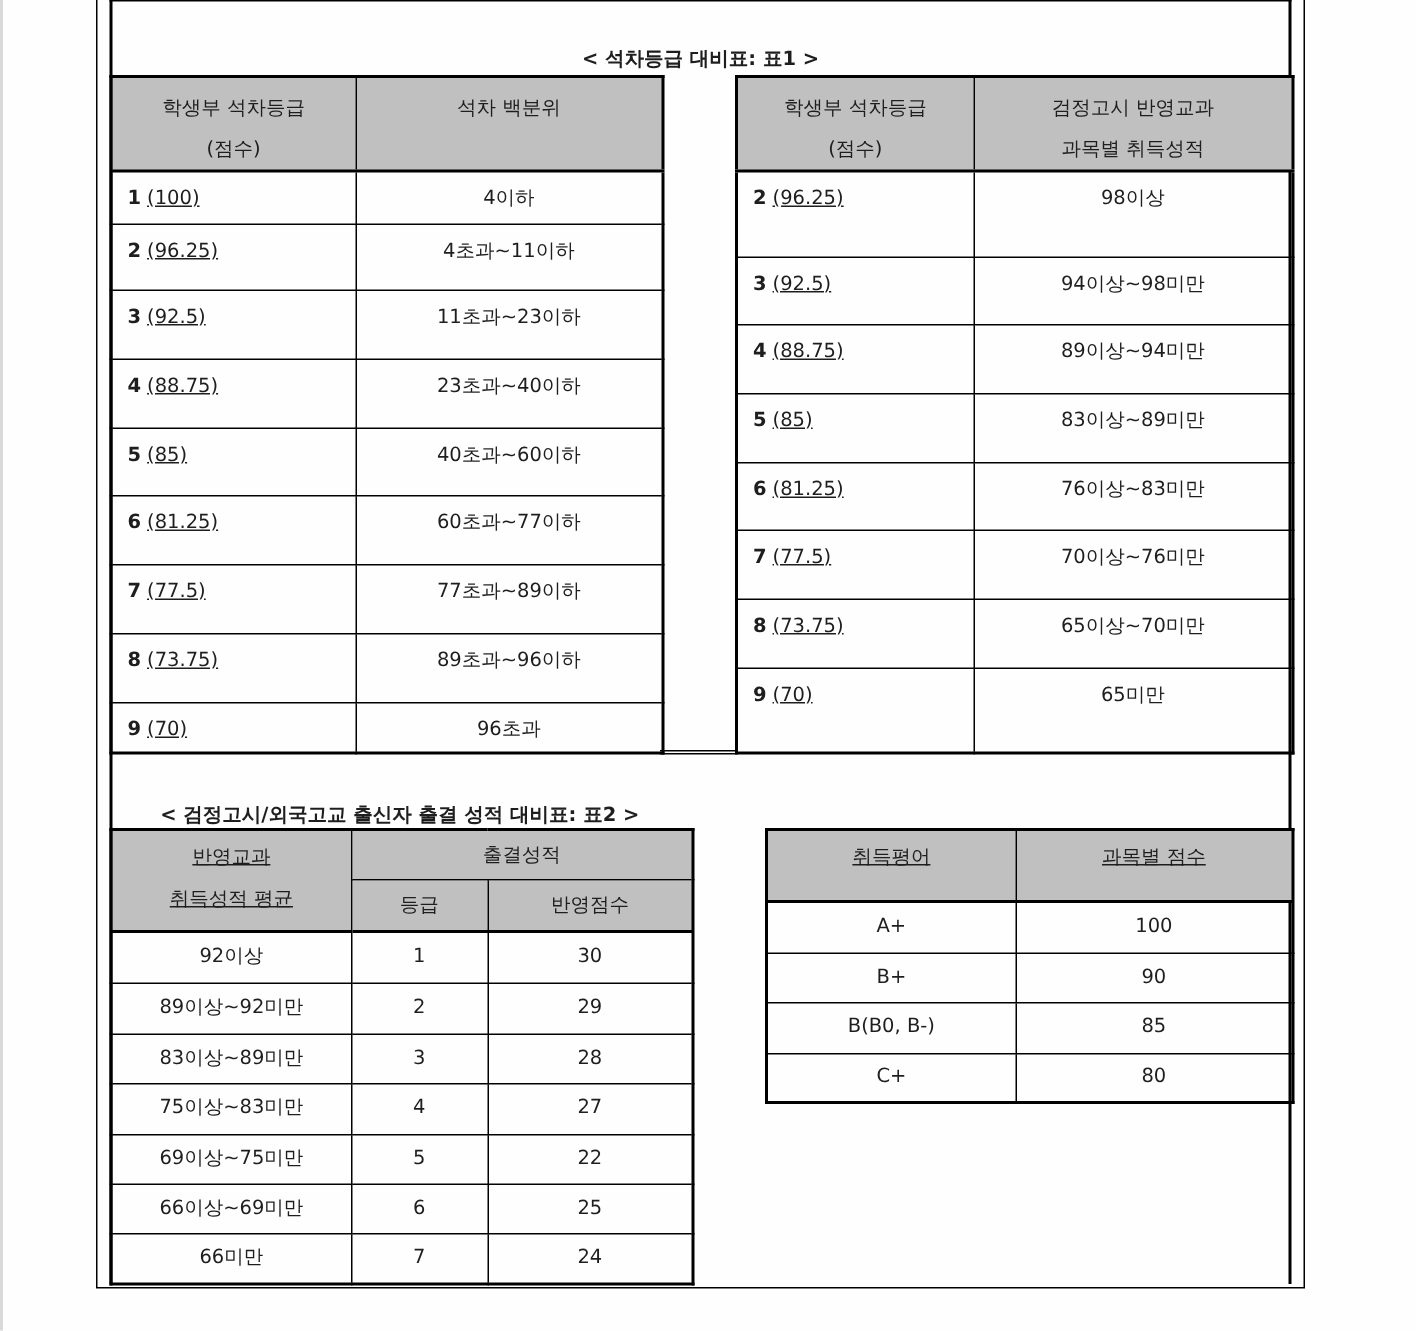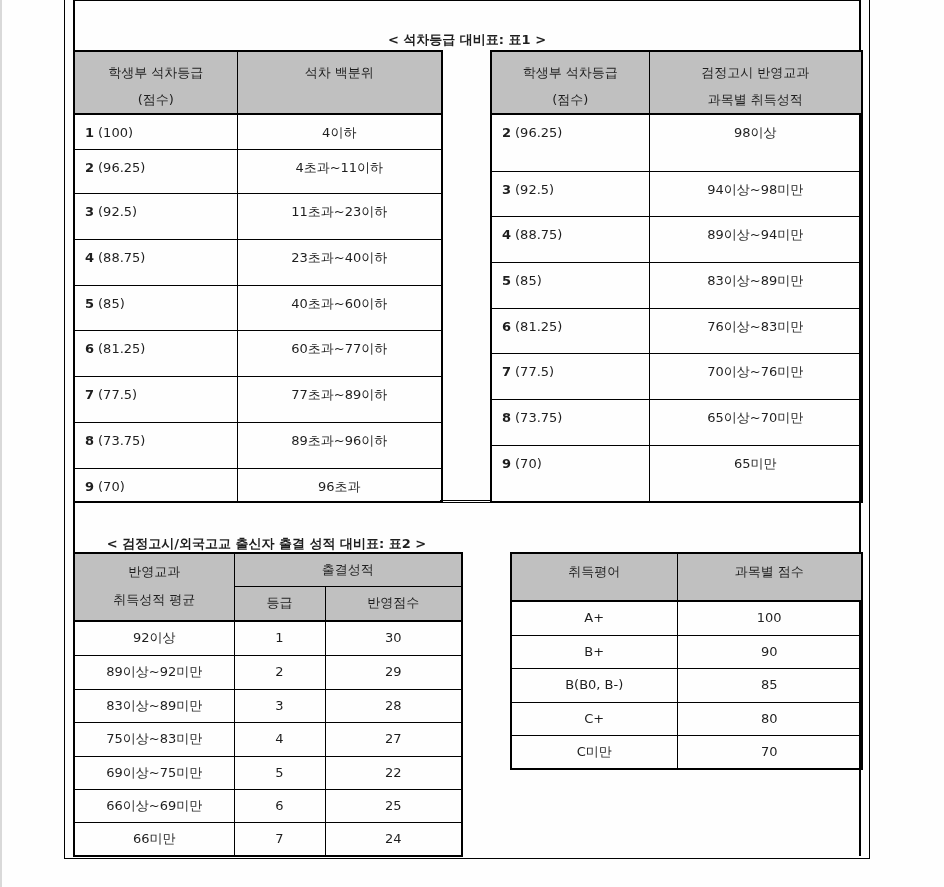--- a/index.html
+++ b/index.html
@@ -8,27 +8,27 @@
   .edge{position:absolute;left:0;top:0;width:2px;height:887px;background:#d9d9d9;}
   .page{position:absolute;left:64px;top:-2px;width:806px;height:861px;border:1px solid #000;box-sizing:border-box;}
   .container{position:absolute;left:73px;top:-1px;width:788px;height:857px;border:2px solid #000;border-bottom:none;box-sizing:border-box;}
   .sep{position:absolute;left:440px;top:500px;width:50px;height:3px;border-top:1px solid #000;border-bottom:1px solid #000;box-sizing:border-box;}
   .title{position:absolute;font-size:13px;font-weight:bold;text-align:center;line-height:16px;white-space:nowrap;}
   table.t{position:absolute;border-collapse:collapse;table-layout:fixed;border:2px solid #000;font-size:13px;}
   table.t td, table.t th{border:1px solid #000;padding:0;overflow:hidden;white-space:nowrap;}
   table.t th{background:#c0c0c0;font-weight:normal;text-align:center;}
   table.t tr.hdlast th{border-bottom:2px solid #000;}
   .h2line{vertical-align:top;padding-top:7px !important;line-height:27px;}
-  .h2line-b{vertical-align:top;padding-top:4px !important;line-height:28px;}
+  .h2line-b{vertical-align:top;padding-top:4px !important;line-height:28px;text-decoration:underline;}
   td.tp{vertical-align:top;padding-top:10px !important;line-height:16px;}
   td.lft{text-align:left;padding-left:10px !important;}
   td.ctr{text-align:center;}
   td.mid{vertical-align:middle;text-align:center;line-height:16px;}
   .num{font-weight:bold;}
-  .sc{margin-left:4px;}
+  .sc{margin-left:4px;text-decoration:underline;}
   .blk{display:block;}
 </style>
 </head>
 <body>
 
 <div class="edge"></div>
 <div class="page"></div>
 <div class="container"></div>
 <div class="sep"></div>
 
@@ -216,18 +216,14 @@
     <td class="mid">90</td>
   </tr>
   <tr style="height:34px">
     <td class="mid">B(B0, B-)</td>
     <td class="mid">85</td>
   </tr>
   <tr style="height:33px">
     <td class="mid">C+</td>
     <td class="mid">80</td>
   </tr>
-  <tr style="height:34px">
-    <td class="mid">C미만</td>
-    <td class="mid">70</td>
-  </tr>
 </tbody>
   </table>
 
 </body></html>

